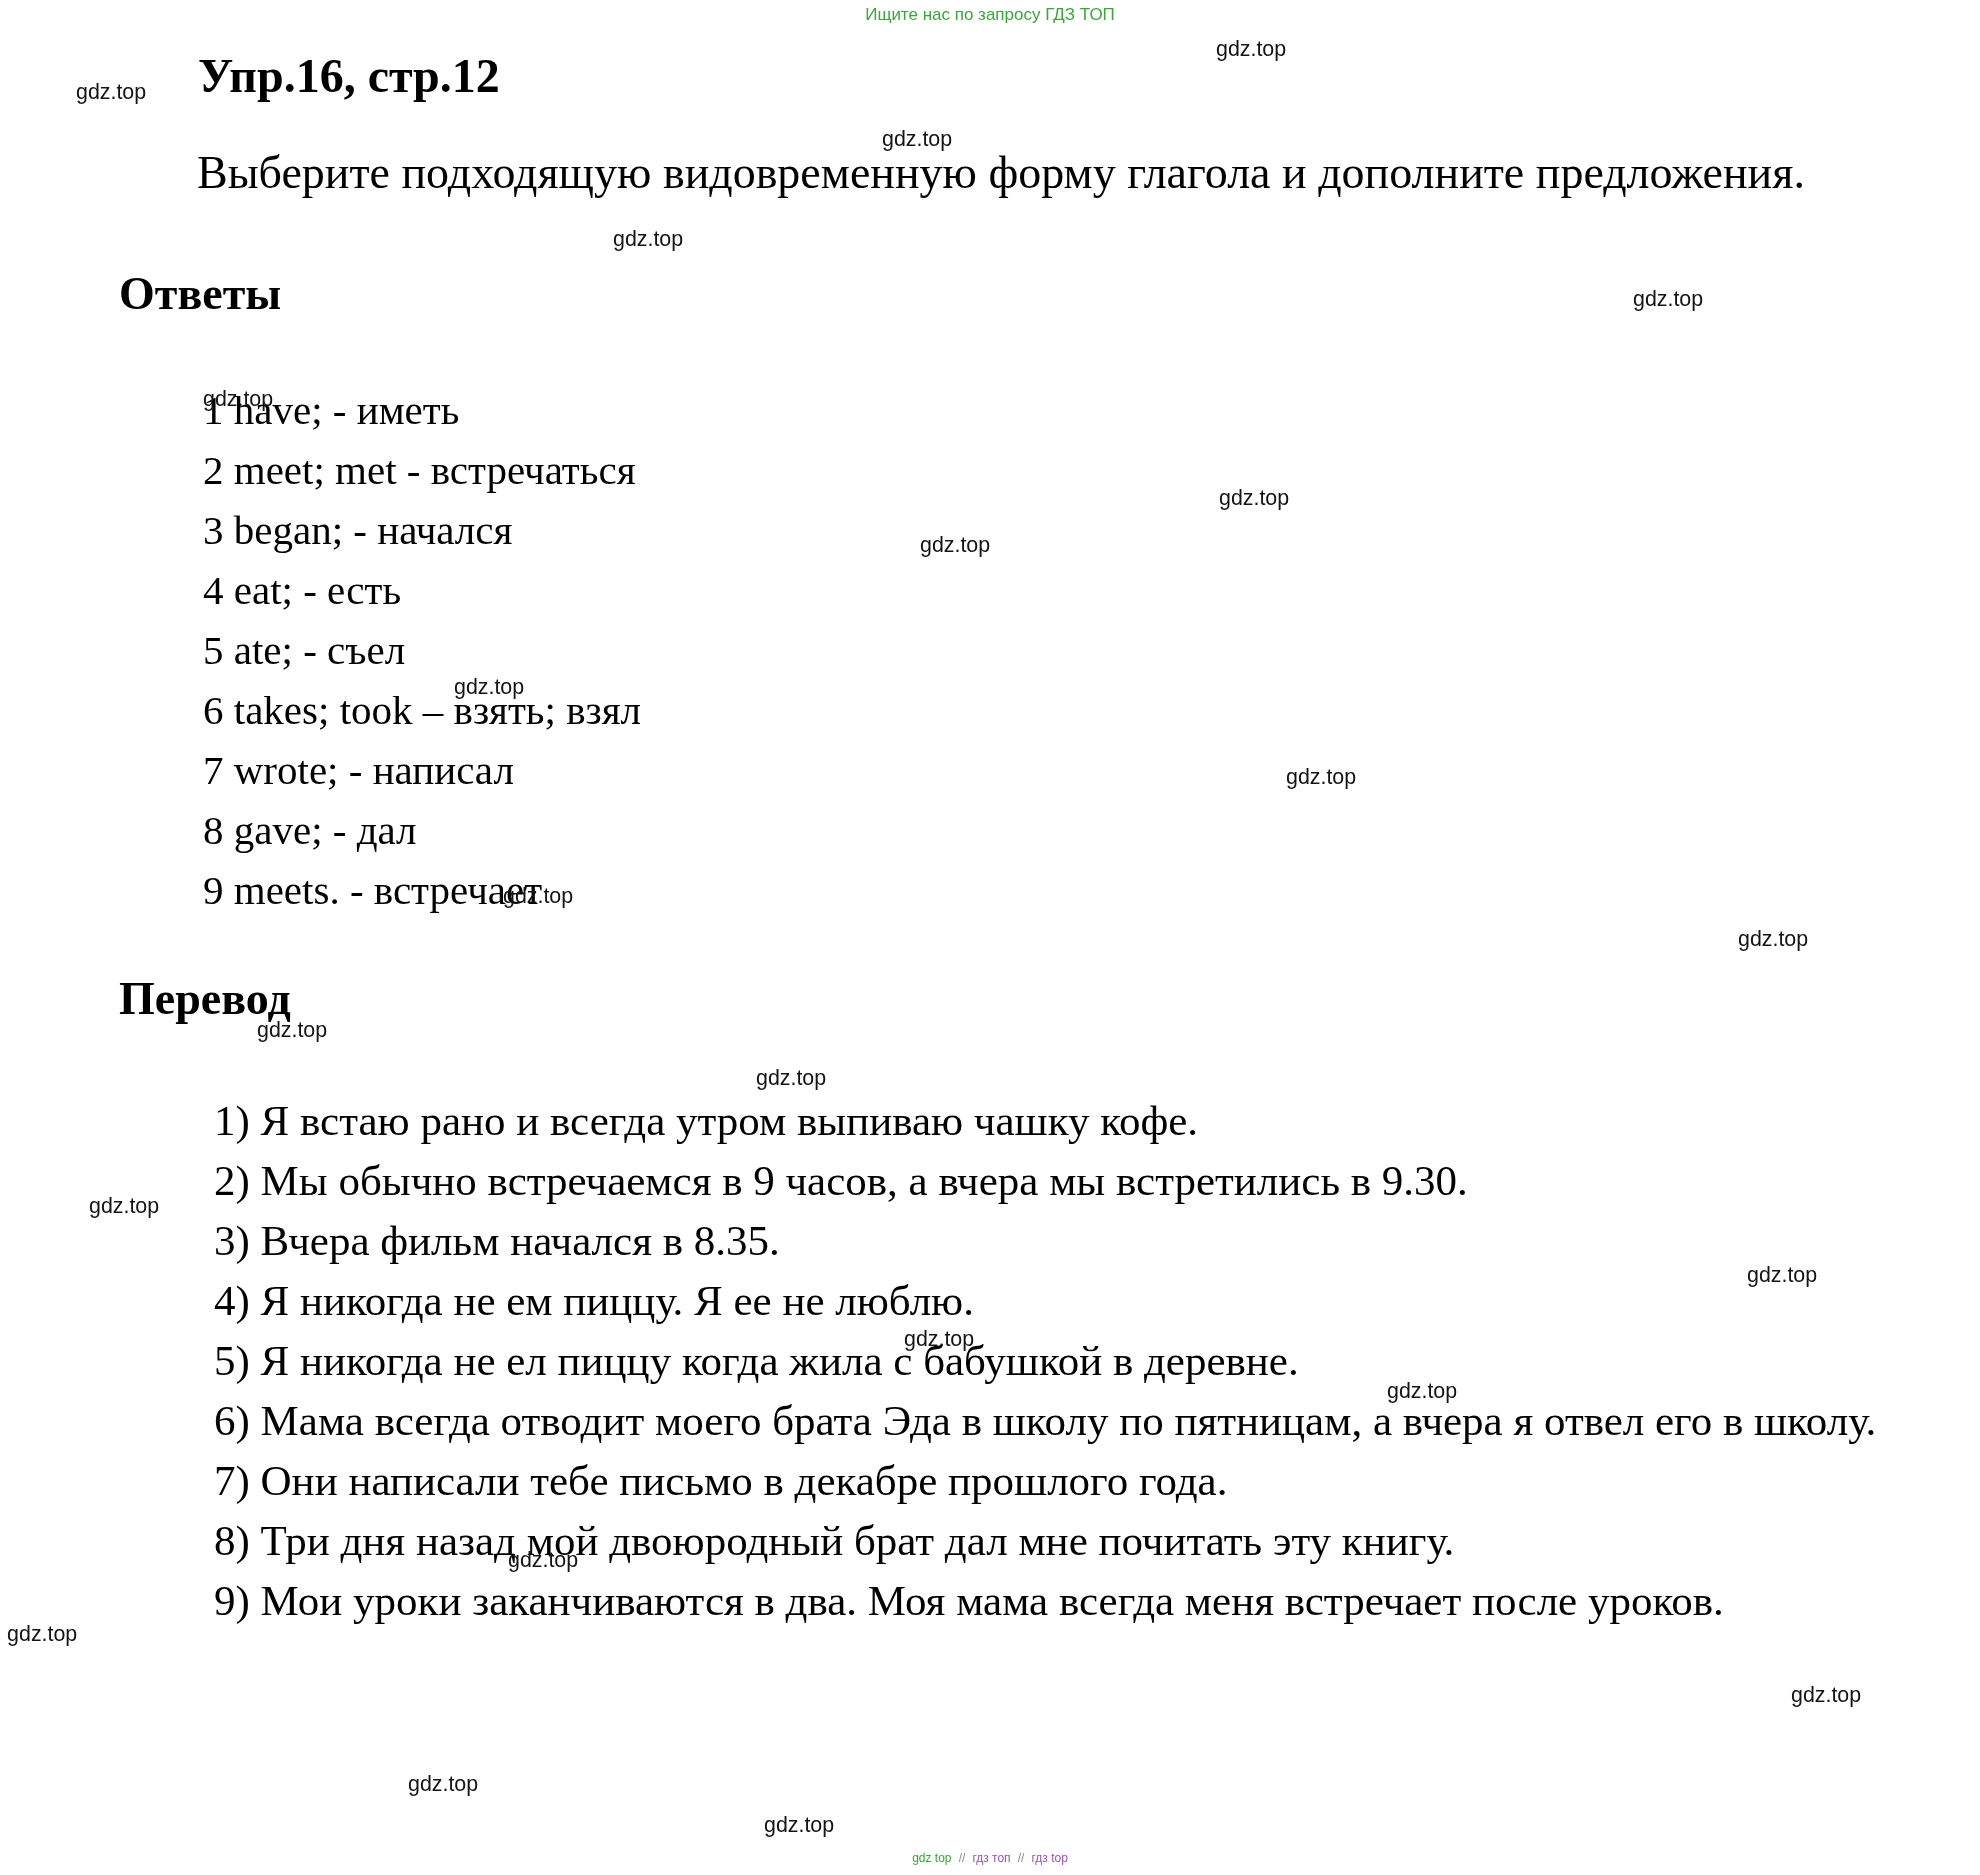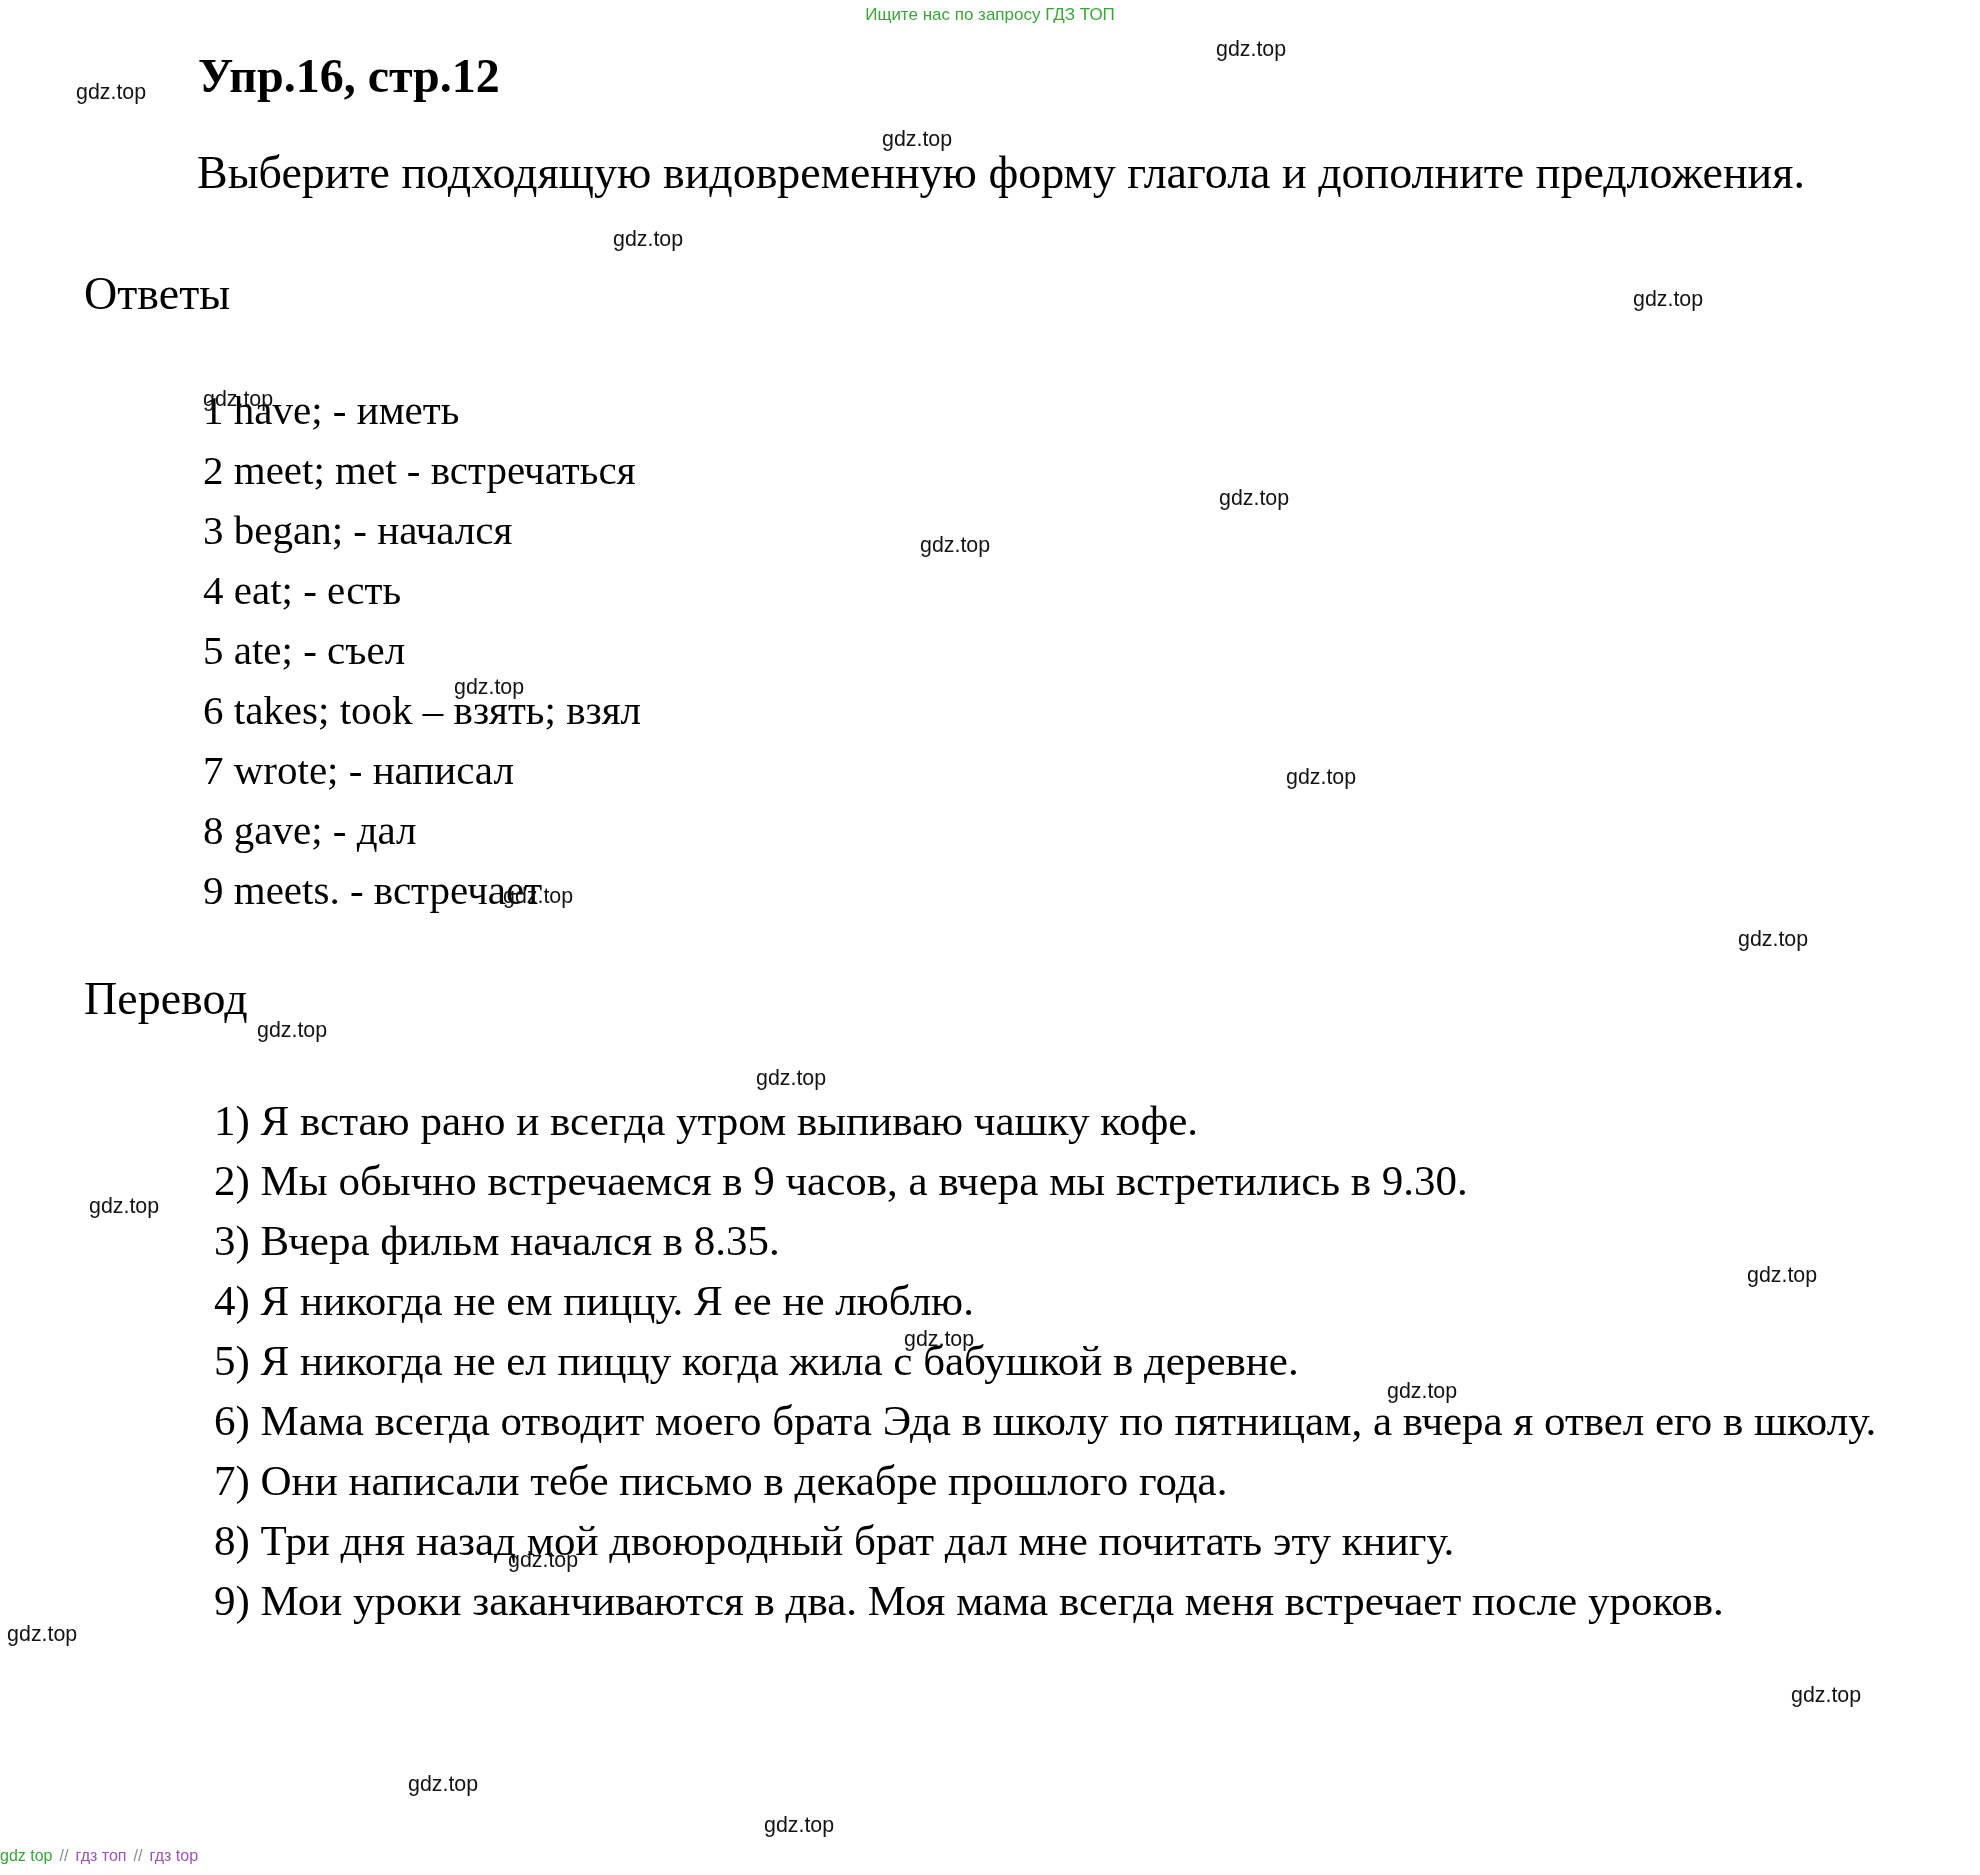--- a/index.html
+++ b/index.html
@@ -35,23 +35,23 @@
   }
   .task {
     margin:41px 45px 0 101px;
     text-indent:96px;
     font-size:46px;
     font-weight:normal;
     line-height:1.25;
     text-align:justify;
   }
   .section-heading {
-    margin-left:84px;
+    margin-left:119px;
     font-size:46px;
-    font-weight:normal;
+    font-weight:bold;
     line-height:1.15;
   }
   .answers-heading { margin-top:66px; }
   .answers {
     margin:59px 0 0 203px;
     list-style:none;
     font-size:41px;
     line-height:60px;
   }
   .translation-heading { margin-top:53px; }
@@ -62,23 +62,23 @@
     margin-left:8px;
   }
   .translations p {
     margin:0 40px 0 101px;
     text-indent:105px;
     text-align:justify;
   }
   .footer {
     position:absolute;
     bottom:10.7px; left:0; width:100%;
-    text-align:left;
+    text-align:center;
     font-family:"Liberation Sans", sans-serif;
-    font-size:16px;
+    font-size:12px;
   }
   .footer .green { color:#3aa63a; }
   .footer .purple { color:#9b52b5; }
   .footer .sep { color:#8a8a8a; padding:0 7.1px; }
 </style>
 </head>
 <body>
 
 <div class="page">
 

